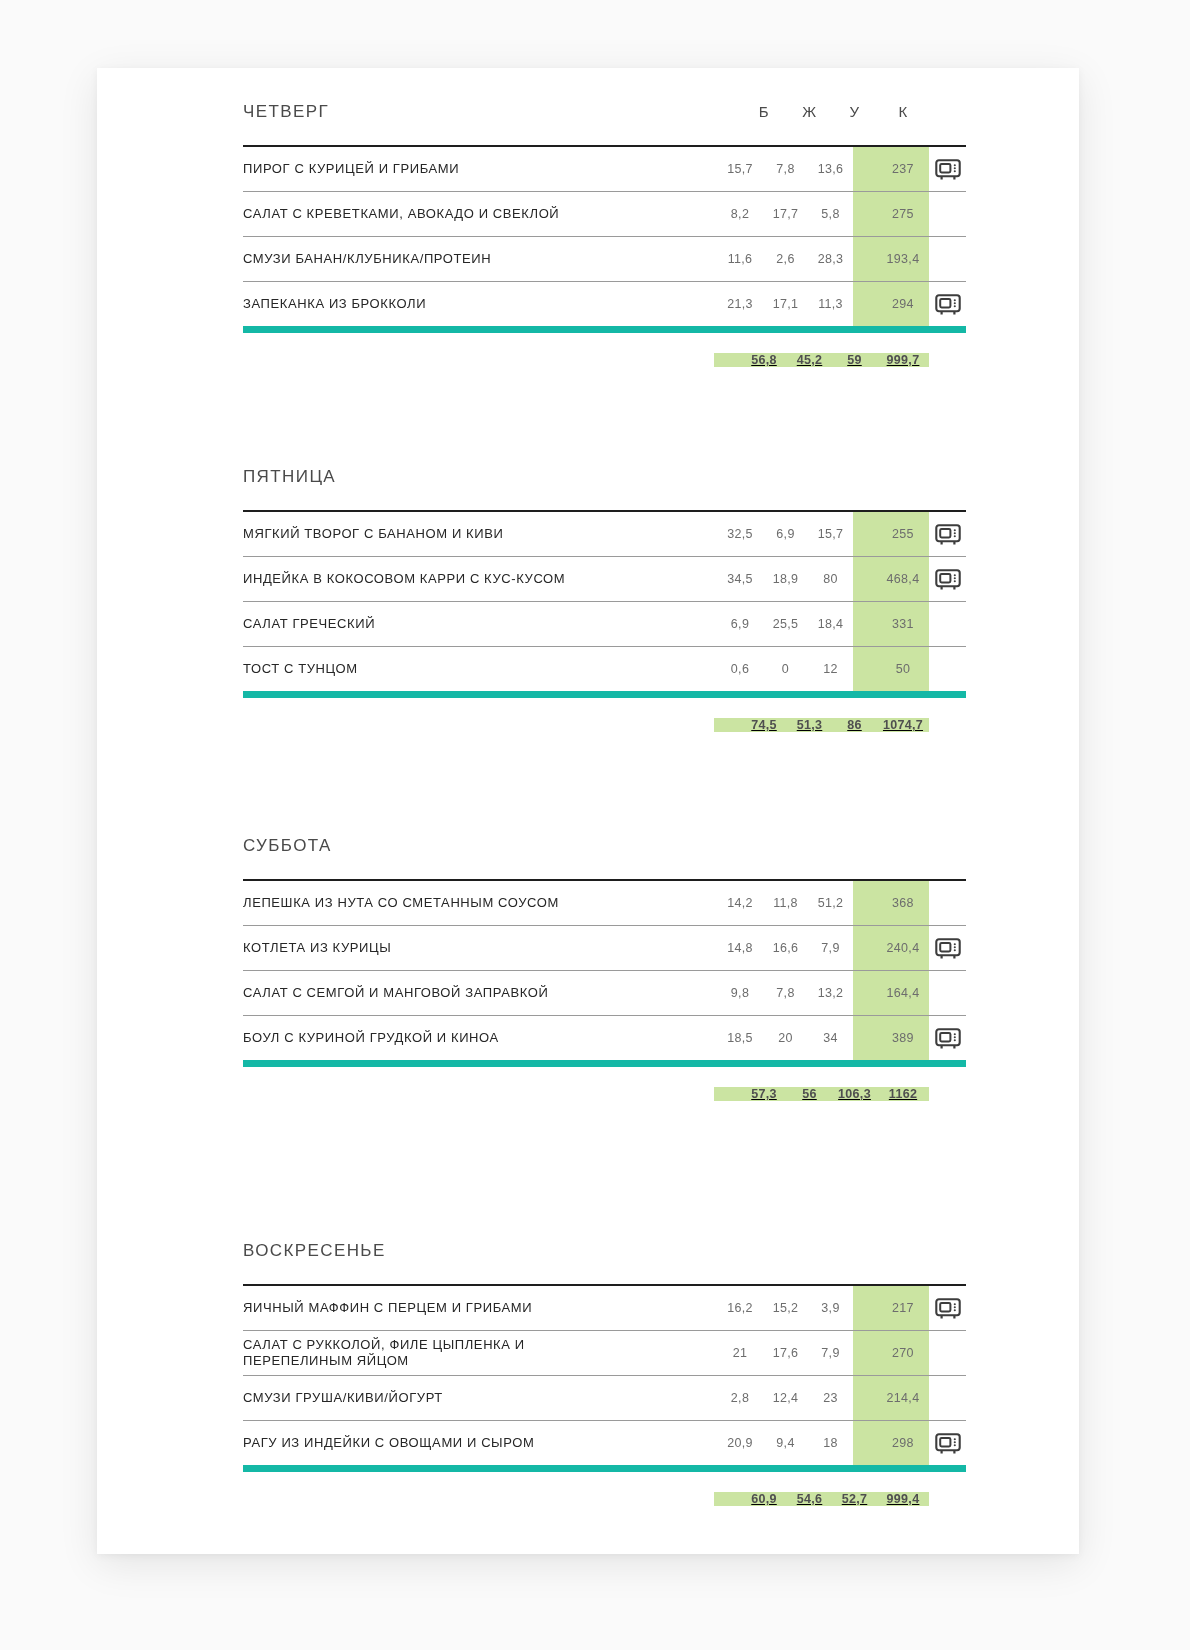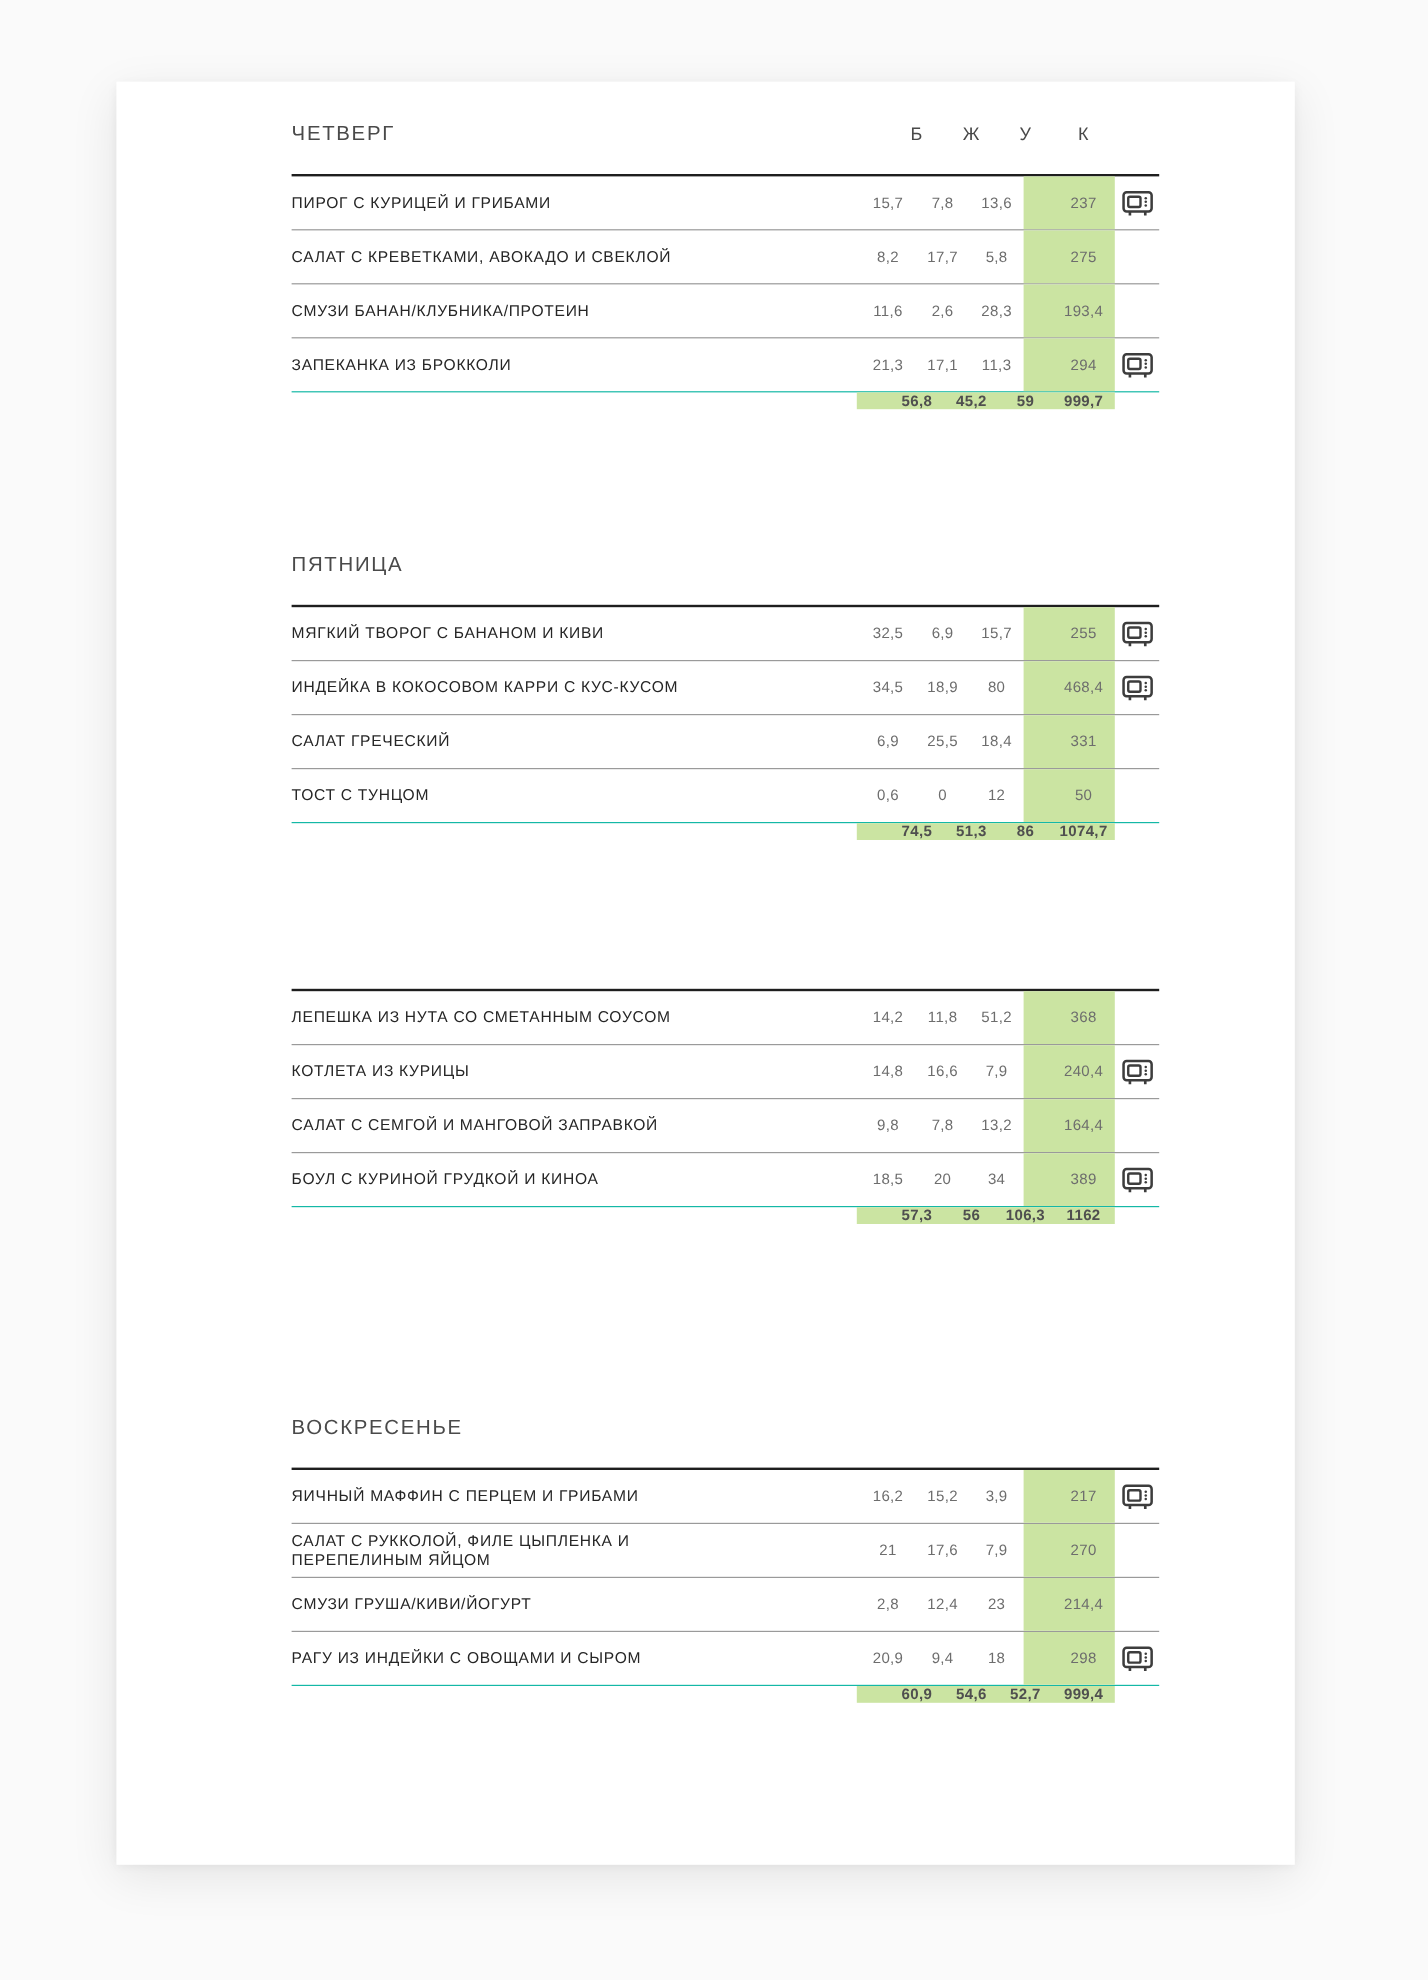--- a/index.html
+++ b/index.html
@@ -43,21 +43,21 @@
   }
   .num-cell{
     display:flex;align-items:center;justify-content:center;
     font-size:12.5px;color:#6d6d6d;letter-spacing:.3px;
   }
   .cb{width:46px;} .cf{width:45px;} .cc{width:45px;} .ck{width:52px;}
   .green{background:#cbe4a2;padding-left:24px;}
   .icon-cell{width:37px;display:flex;align-items:center;justify-content:center;}
   .icon-spacer{width:37px;}
 
-  .totals-row{display:flex;align-items:flex-start;min-height:34px;border-top:1px solid #14b8a6;}
+  .totals-row{display:flex;align-items:flex-end;min-height:34px;border-top:7px solid #14b8a6;text-decoration:underline;}
   .t-spacer{flex:1;}
   .t-green{display:flex;align-items:stretch;background:#cbe4a2;padding-left:27px;}
   .t-num{font-weight:700;color:#4f4f4f;font-size:12.5px;}
 
   .mw-icon{display:block;}
 </style>
 </head>
 <body>
 
 <div class="doc-page">
@@ -212,20 +212,24 @@
               <div class="num-cell t-num cb">74,5</div>
               <div class="num-cell t-num cf">51,3</div>
               <div class="num-cell t-num cc">86</div>
               <div class="num-cell t-num ck">1074,7</div>
             </div>
             <div class="icon-spacer"></div>
           </div>
         </div>
       </section>
       <section class="day-section">
+        <div class="day-header">
+          <div class="day-title">СУББОТА</div>
+          <div class="icon-spacer"></div>
+        </div>
         <div class="day-table">
           <div class="food-row">
             <div class="name-cell">
               <span class="food-name">ЛЕПЕШКА ИЗ НУТА СО СМЕТАННЫМ СОУСОМ</span>
             </div>
             <div class="num-cell cb">14,2</div>
             <div class="num-cell cf">11,8</div>
             <div class="num-cell cc">51,2</div>
             <div class="num-cell ck green">368</div>
             <div class="icon-cell"></div>

